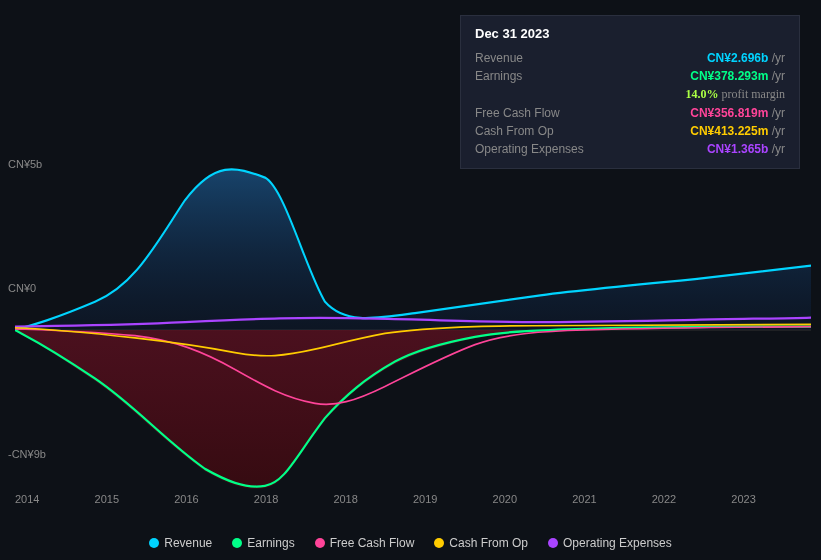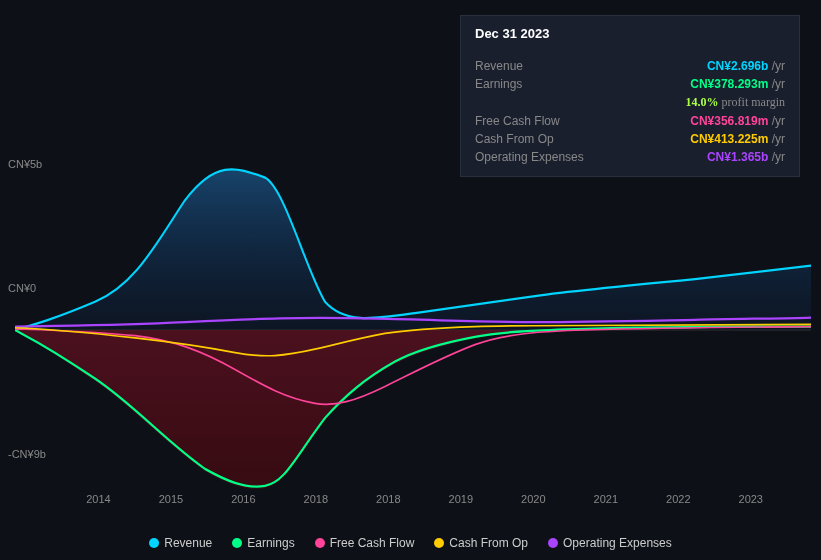--- a/index.html
+++ b/index.html
@@ -28,21 +28,21 @@
       border: 1px solid #2a2f3e;
       padding: 10px 14px;
       width: 340px;
       z-index: 10;
     }
 
     .tooltip-date {
       color: #ffffff;
       font-size: 13px;
       font-weight: bold;
-      margin-bottom: 16px;
+      margin-bottom: 8px;
     }
 
     .tooltip-row {
       display: flex;
       justify-content: space-between;
       align-items: center;
       padding: 2px 0;
     }
 
     .tooltip-label {
@@ -70,22 +70,21 @@
       color: #888;
     }
 
     
     .x-labels {
       position: absolute;
       bottom: 55px;
       left: 15px;
       right: 10px;
       display: flex;
-      justify-content: flex-end;
-      gap: 48px;
+      justify-content: space-between;
     }
 
     .x-label {
       font-size: 11px;
       color: #888;
     }
 
     
     .legend {
       position: absolute;

